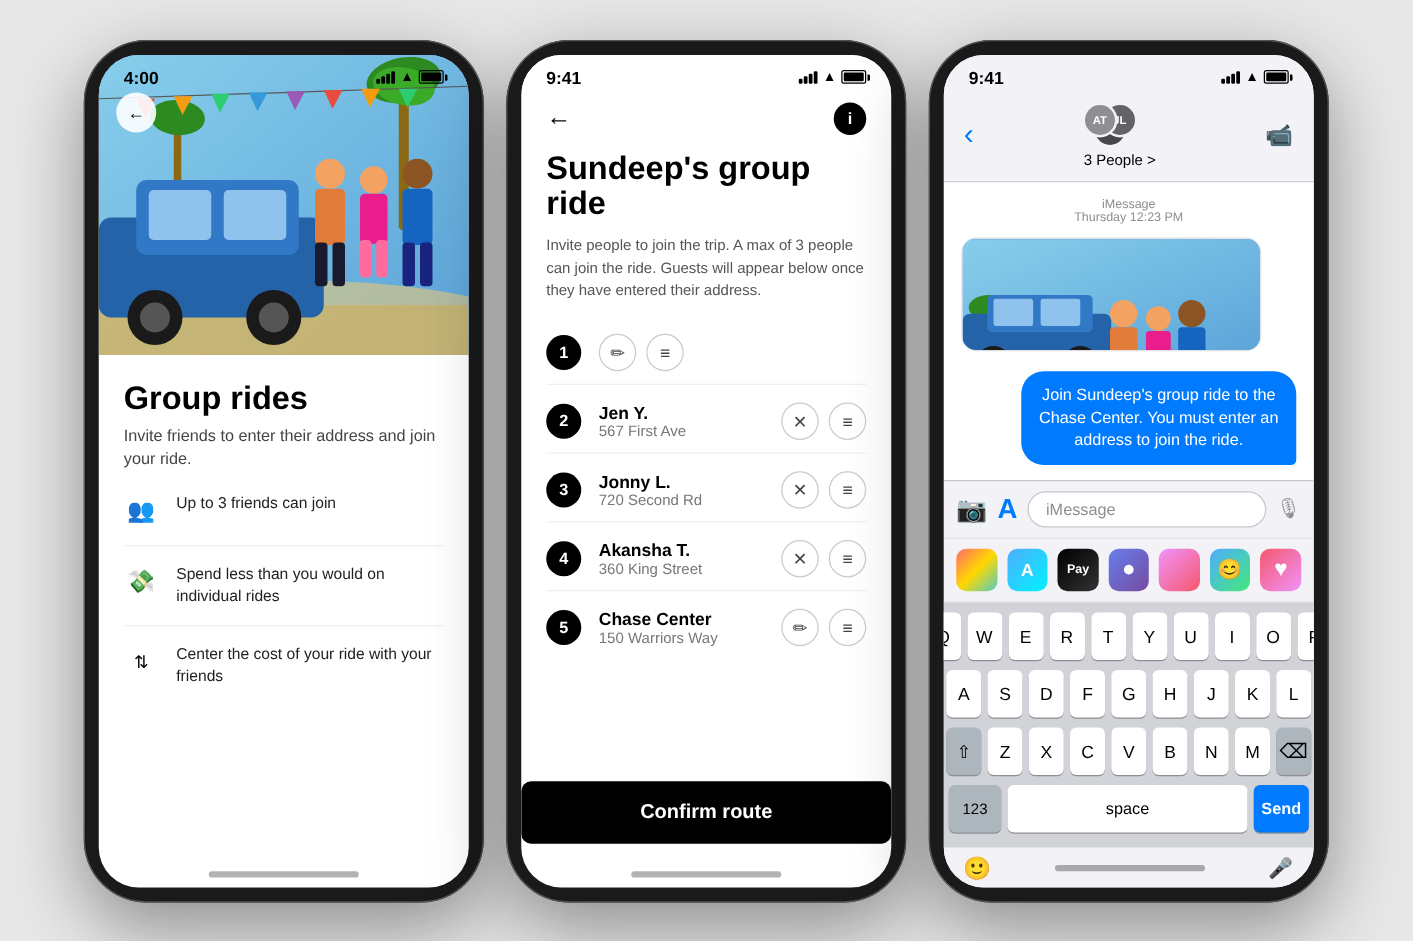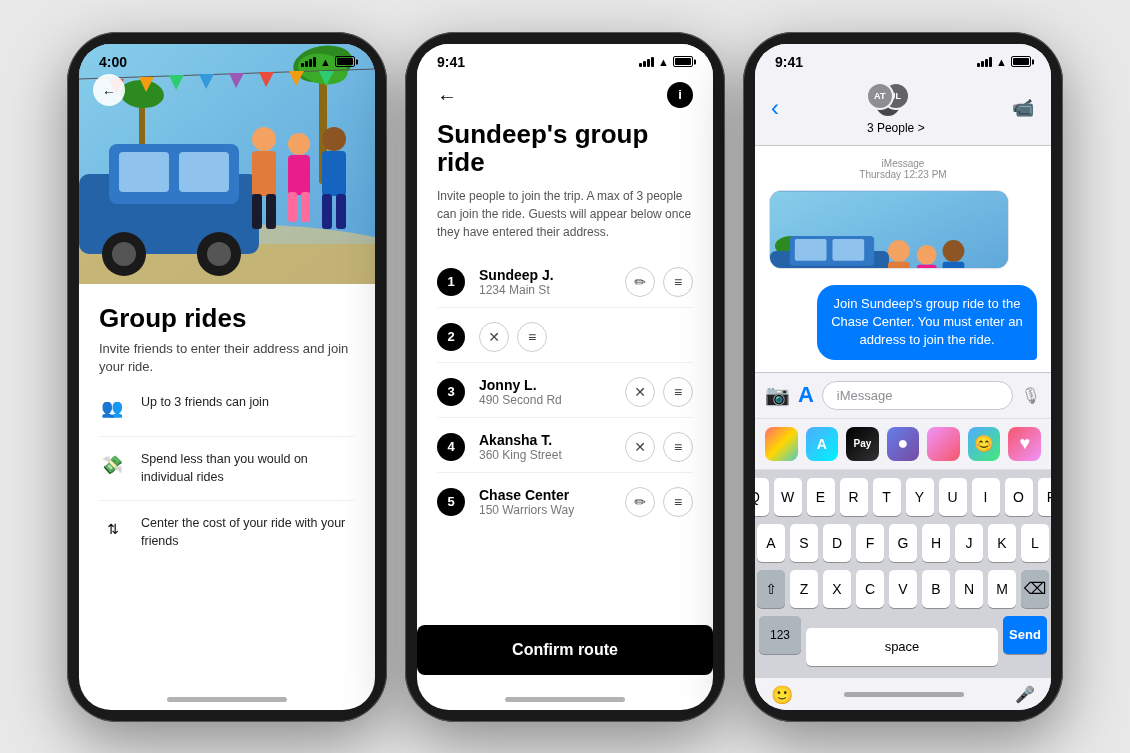--- a/index.html
+++ b/index.html
@@ -501,21 +501,20 @@
       color: #000;
       flex: 1.4;
       max-width: none;
     }
 
     .key-space {
       background: #fff;
       flex: 4;
       max-width: none;
       font-size: 13px;
-      margin-top: 12px;
     }
 
     .key-send {
       background: #007aff;
       color: #fff;
       flex: 1.4;
       max-width: none;
       font-size: 14px;
       font-weight: 600;
     }
@@ -673,43 +672,43 @@
           <div class="nav-info">i</div>
         </div>
 
         <h1 class="phone2-title">Sundeep's group ride</h1>
         <p class="phone2-desc">Invite people to join the trip. A max of 3 people can join the ride. Guests will appear below once they have entered their address.</p>
 
         <div class="rider-list">
 
           <div class="rider-item">
             <div class="rider-number">1</div>
-            <div class="rider-info">
-              <div class="rider-name">Sundeep J.</div>
-              <div class="rider-address">1234 Main St</div>
-            </div>
             <div class="rider-actions">
               <div class="rider-action-btn">✏</div>
               <div class="rider-action-btn">≡</div>
             </div>
           </div>
 
           <div class="rider-item">
             <div class="rider-number">2</div>
+            <div class="rider-info">
+              <div class="rider-name">Jen Y.</div>
+              <div class="rider-address">567 First Ave</div>
+            </div>
             <div class="rider-actions">
               <div class="rider-action-btn">✕</div>
               <div class="rider-action-btn">≡</div>
             </div>
           </div>
 
           <div class="rider-item">
             <div class="rider-number">3</div>
             <div class="rider-info">
               <div class="rider-name">Jonny L.</div>
-              <div class="rider-address">490 Second Rd</div>
+              <div class="rider-address">720 Second Rd</div>
             </div>
             <div class="rider-actions">
               <div class="rider-action-btn">✕</div>
               <div class="rider-action-btn">≡</div>
             </div>
           </div>
 
           <div class="rider-item">
             <div class="rider-number">4</div>
             <div class="rider-info">

